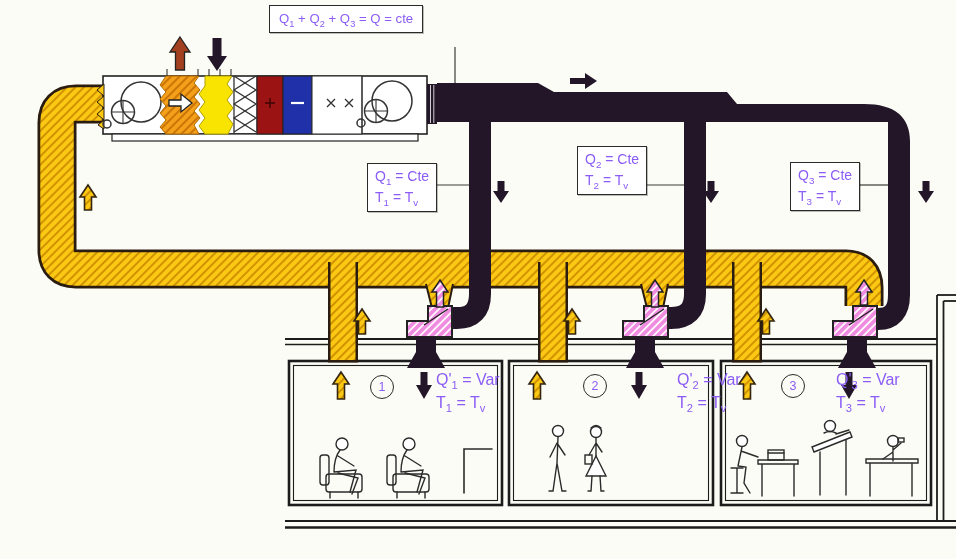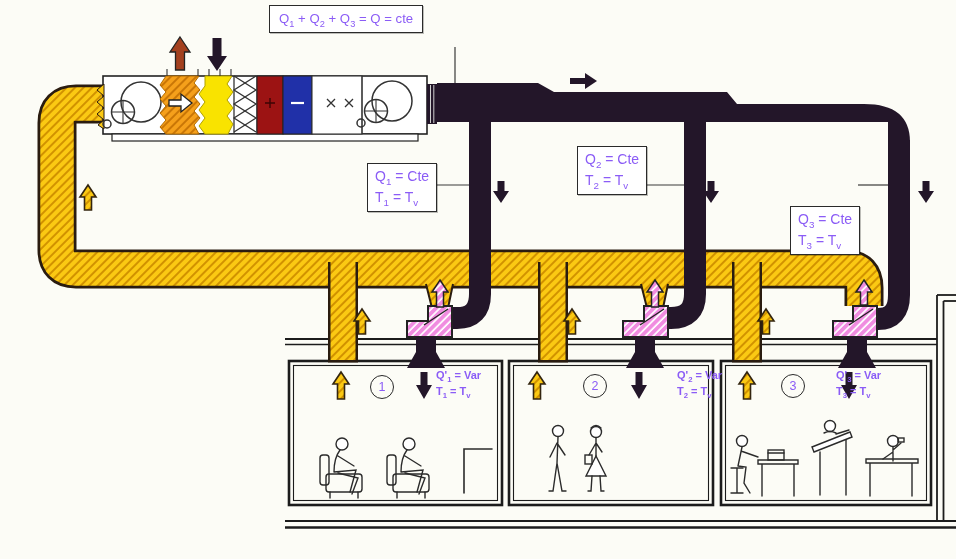--- a/index.html
+++ b/index.html
@@ -9,21 +9,21 @@
     font-family:"Liberation Sans","DejaVu Sans",sans-serif;color:#8b5cf6;
   }
   svg{position:absolute;left:0;top:0;}
   .lbl-box{
     position:absolute;background:#fff;border:1.6px solid #2a2a2a;
     padding:2px 7px 3px 7px;font-size:14px;line-height:1.5;white-space:nowrap;
     box-shadow:1px 1px 0 rgba(0,0,0,.25);
   }
   .lbl-box.big{font-size:13.2px;line-height:1.45;padding:3px 9px 4px 9px;}
   .room-lbl{
-    position:absolute;font-size:11px;line-height:1.45;white-space:nowrap;font-weight:bold;
+    position:absolute;font-size:16px;line-height:1.45;white-space:nowrap;
   }
   .num-circle{
     position:absolute;width:22px;height:22px;border:1.5px solid #2a2a2a;border-radius:50%;
     display:flex;align-items:center;justify-content:center;font-size:12.5px;background:transparent;
   }
   sub{font-size:.7em;line-height:0;}
   .supply{fill:var(--duct_supply,#231629);}
   .supply-s{stroke:var(--duct_supply,#231629);}
 </style>
 </head>
@@ -301,21 +301,21 @@
 </div>
 
 <div class="lbl-box" style="left:367px;top:163px;">
   <div>Q<sub>1</sub> = Cte</div>
   <div>T<sub>1</sub> = T<sub>v</sub></div>
 </div>
 <div class="lbl-box" style="left:577px;top:146px;">
   <div>Q<sub>2</sub> = Cte</div>
   <div>T<sub>2</sub> = T<sub>v</sub></div>
 </div>
-<div class="lbl-box" style="left:790px;top:162px;margin-top:44px;">
+<div class="lbl-box" style="left:790px;top:162px;">
   <div>Q<sub>3</sub> = Cte</div>
   <div>T<sub>3</sub> = T<sub>v</sub></div>
 </div>
 
 <div class="num-circle" style="left:370px;top:375px;">
   <span>1</span>
 </div>
 <div class="num-circle" style="left:583px;top:374px;">
   <span>2</span>
 </div>

